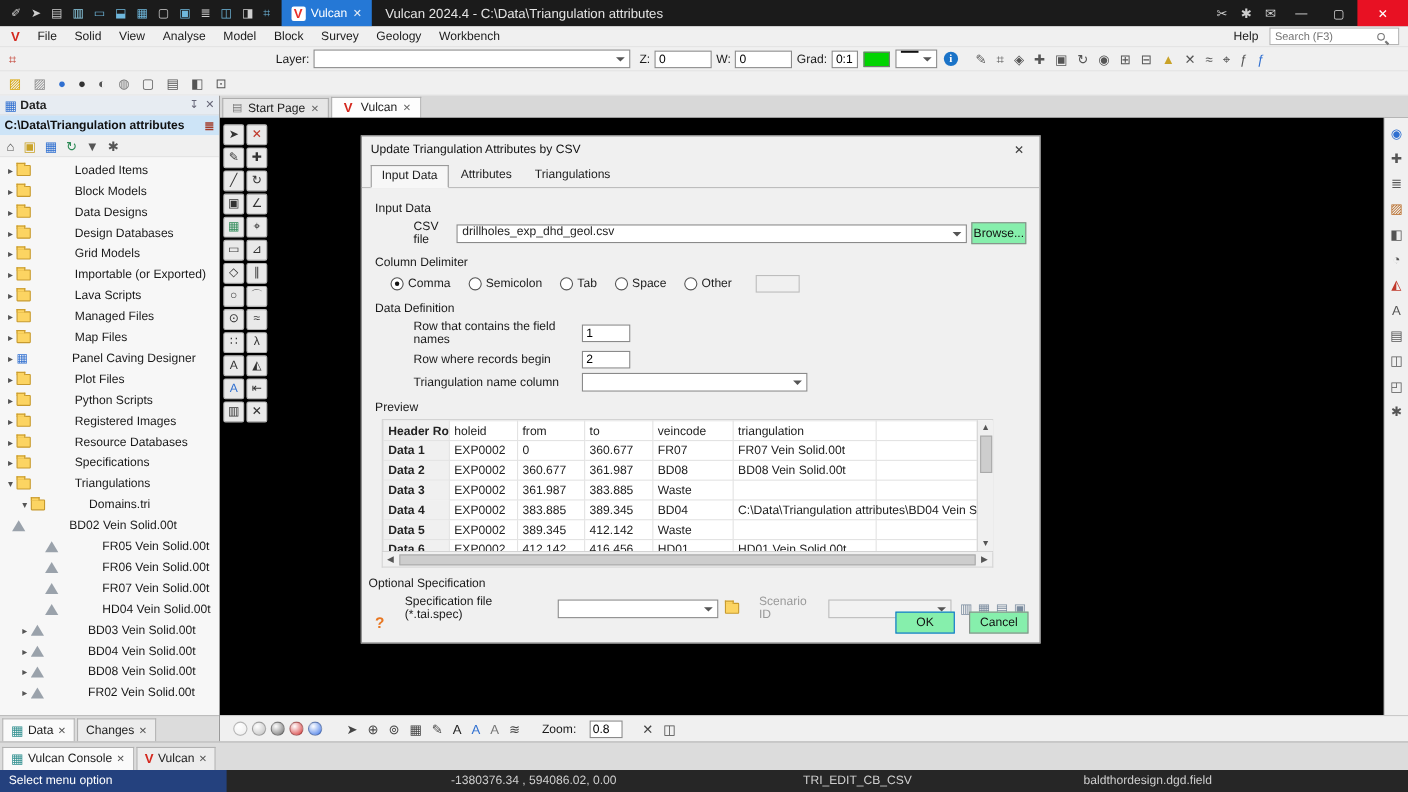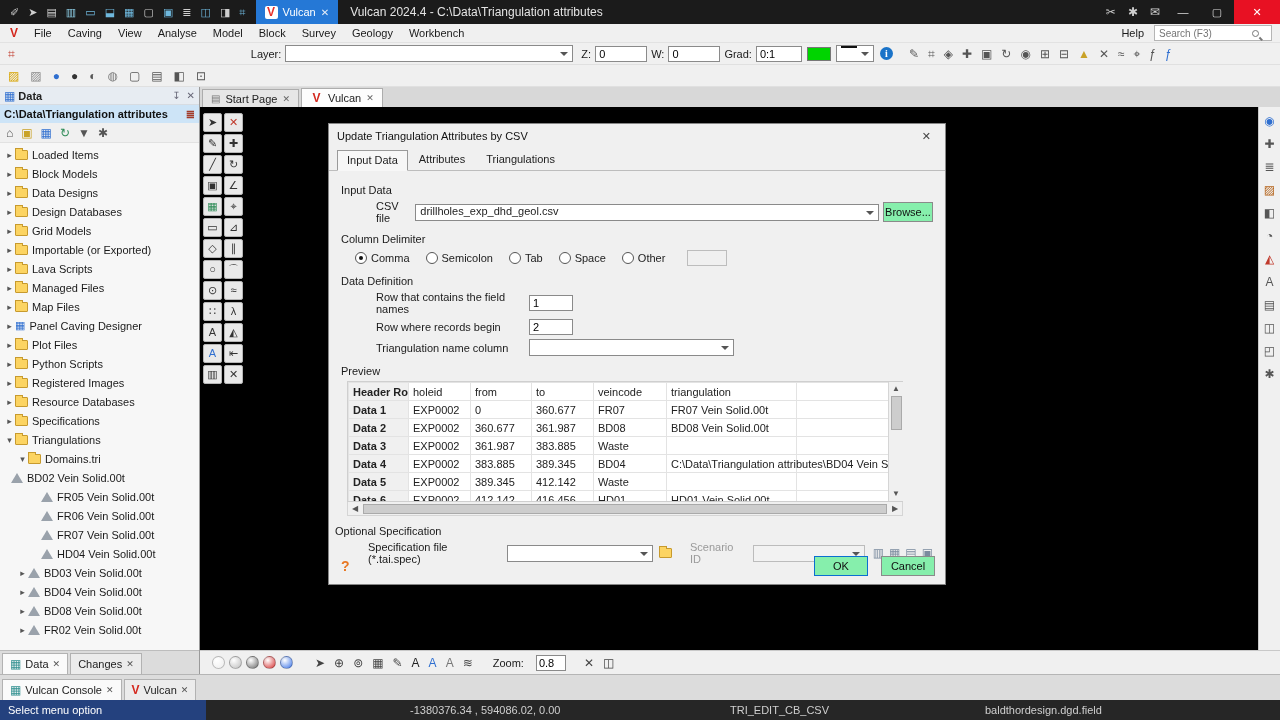--- a/index.html
+++ b/index.html
@@ -57,21 +57,21 @@
   .sb-path { height:18px; background:#cde4f7; display:flex; align-items:center; padding:0 4px; font-weight:bold; color:#111; }
   .sb-path .books { margin-left:auto; color:#a23b2a; font-size:11px; }
   .sb-tools { height:20px; display:flex; align-items:center; gap:8px; padding:0 6px; background:#f0f0f0; border-bottom:1px solid #e2e2e2; }
   .sb-tree { flex:1; overflow:hidden; padding-top:2px; background:#f7f7f7; }
   .titem { height:19px; display:flex; align-items:center; white-space:nowrap; }
   .tarrow { width:11px; color:#555; font-size:9px; flex:none; text-align:center; }
   .ico-folder { width:13px; height:10px; background:#fcd462; border:1px solid #c79a2e; border-radius:1px; position:relative; flex:none; margin-right:4px; }
   .ico-folder::before { content:""; position:absolute; top:-3px; left:-1px; width:6px; height:2px; background:#fcd462; border:1px solid #c79a2e; border-bottom:none; }
   .ico-tri { width:0; height:0; border-left:6px solid transparent; border-right:6px solid transparent; border-bottom:10px solid #9aa2ab; flex:none; margin-right:4px; }
   .ico-grid { color:#2f6fd0; font-size:11px; flex:none; margin-right:4px; }
-  .tlabel { color:#1a1a1a; }
+  .tlabel { color:#1a1a1a;margin-left:36px; }
   .sb-tabs { height:24px; background:#dcdcdc; display:flex; align-items:flex-end; padding-left:2px; gap:2px; border-top:1px solid #bdbdbd; }
   .btab { height:21px; display:flex; align-items:center; gap:4px; padding:0 7px; background:#ececec; border:1px solid #b2b2b2; border-bottom:none; font-size:11px; }
   .btab.active { background:#fafafa; }
   .btab .tclose { color:#555; font-size:9px; }
 
   
   .main { flex:1; display:flex; flex-direction:column; min-width:0; min-height:0; }
   .doc-tabs { height:20px; background:#d8d8d8; display:flex; align-items:flex-end; padding-left:2px; gap:2px; }
   .dtab2 { height:18px; display:flex; align-items:center; gap:5px; padding:0 8px; background:#e6e6e6; border:1px solid #adadad; border-bottom:none; }
   .dtab2.active { background:#fdfdfd; height:19px; }
@@ -175,40 +175,40 @@
         <span class="gi " style="color: rgb(207, 207, 207);">✱</span>
         <span class="gi " style="color: rgb(207, 207, 207);">✉</span>
       </div>
     <div class="wc">—</div>
     <div class="wc">▢</div>
     <div class="wc close">✕</div>
   </div>
 
   <div class="menubar">
     <span class="menu-logo">V</span>
-    <span id="menu-items"><span class="menu-item">File</span><span class="menu-item">Caving</span><span class="menu-item">View</span><span class="menu-item">Analyse</span><span class="menu-item">Model</span><span class="menu-item">Block</span><span class="menu-item">Survey</span><span class="menu-item">Geology</span><span class="menu-item">Workbench</span></span>
+    <span id="menu-items"><span class="menu-item">File</span><span class="menu-item">Solid</span><span class="menu-item">View</span><span class="menu-item">Analyse</span><span class="menu-item">Model</span><span class="menu-item">Block</span><span class="menu-item">Survey</span><span class="menu-item">Geology</span><span class="menu-item">Workbench</span></span>
     <span class="menu-item menu-help">Help</span>
     <div class="searchbox">
       <input placeholder="Search (F3)" style="">
       <span class="mag"></span>
     </div>
   </div>
 
   <div class="toolbar">
     <span class="gi tb1-left" style="color:#c0392b">⌗</span>
     <span class="lbl" style="margin-left:228px">Layer:</span>
     <div class="combo" style="width:288px">
         <span></span>
       </div>
     <span class="lbl" style="margin-left:8px">Z:</span>
     <input class="tin" style="width: 52px;" value="0">
     <span class="lbl">W:</span>
     <input class="tin" style="width: 52px;" value="0">
     <span class="lbl">Grad:</span>
-    <input class="tin" style="width: 46px;" value="0:1">
+    <input class="tin" style="width: 24px;" value="0:1">
     <span class="swatch" id="swatch" style="background: rgb(0, 212, 0);"></span>
     <div class="combo linecombo">
         <span class="lineglyph"></span>
       </div>
     <span class="info-ico">i</span>
     <div class="strip">
         <span class="gi " style="color: rgb(85, 85, 85);">✎</span>
         <span class="gi " style="color: rgb(85, 85, 85);">⌗</span>
         <span class="gi " style="color: rgb(85, 85, 85);">◈</span>
         <span class="gi " style="color: rgb(85, 85, 85);">✚</span>

